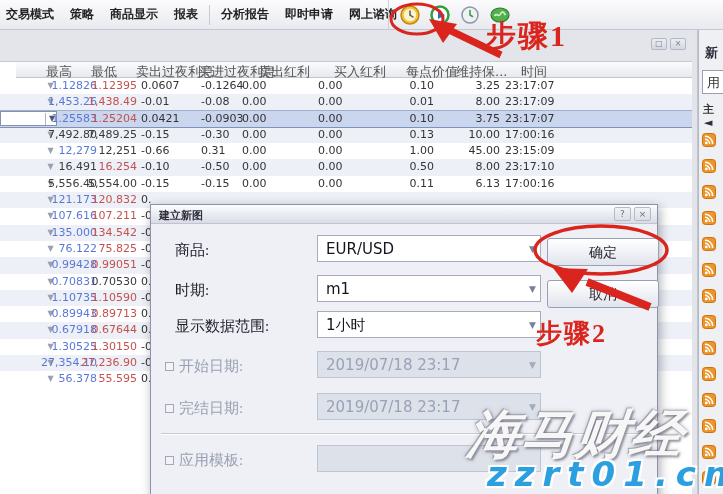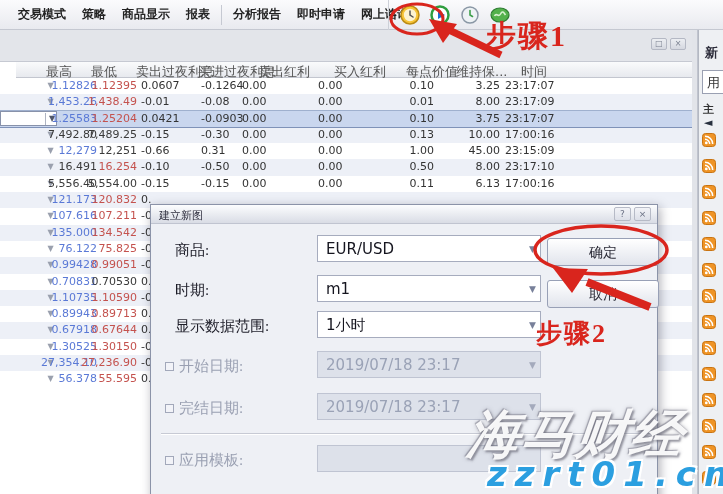--- a/index.html
+++ b/index.html
@@ -3,21 +3,21 @@
 <meta charset="utf-8">
 <style>
   * { box-sizing: border-box; margin: 0; padding: 0; }
   html,body { width:723px; height:494px; overflow:hidden; }
   body { font-family:"DejaVu Sans", sans-serif; }
   .screen { position:relative; width:723px; height:494px; background:#fff; overflow:hidden; }
 
   
   .menubar { position:absolute; left:0; top:0; width:723px; height:30px;
     background:linear-gradient(#fbfbfd,#e9eaef); border-bottom:1px solid #c5c8d1;
-    display:flex; align-items:center; padding-left:16px; }
+    display:flex; align-items:center; padding-left:4px; }
   .menu-item { font-size:12px; font-weight:bold; color:#222; padding:0 8px; line-height:29px; white-space:nowrap; cursor:default; }
   .menu-item:first-child { margin-left:-6px; }
   .menu-sep { width:1px; height:20px; background:#c6c9d2; margin:0 3px; }
   .toolbar-icons { position:absolute; left:388px; top:0; height:30px; display:flex; align-items:center; gap:8px;
     padding-left:10px; border-left:1px solid #cdd0d8; }
   .icon-btn { width:22px; height:22px; display:inline-flex; align-items:center; justify-content:center; }
 
   
   .tabbar { position:absolute; left:0; top:30px; width:692px; height:32px; background:#e3e5ea; border-bottom:1px solid #c6c9d2; }
   .tab { position:absolute; left:0; top:6px; width:128px; height:26px; background:#fdfdfe;
@@ -67,21 +67,21 @@
     font-size:13px; color:#333; padding:3px 0 0 4px; }
   .rp-label { position:absolute; left:4px; top:72px; font-size:11px; font-weight:bold; color:#333; }
   .rp-arrow { position:absolute; left:5px; top:86px; font-size:11px; color:#28303e; }
   .rp-news { position:absolute; left:3px; top:102px; display:flex; flex-direction:column; gap:7px; }
 
   
   .dialog { position:absolute; left:150px; top:204px; width:508px; height:330px; background:#eef0f5;
     border:1px solid #8b93a8; box-shadow:2px 3px 10px rgba(20,20,40,0.35); z-index:10; }
   .dlg-titlebar { position:absolute; left:0; top:0; width:100%; height:19px;
     background:linear-gradient(#fcfdfe,#d9dce5); border-bottom:1px solid #c0c4d0; }
-  .dlg-title { position:absolute; left:8px; top:3px; font-size:11px; font-weight:normal; color:#2e2e3e;text-align:center; }
+  .dlg-title { position:absolute; left:8px; top:3px; font-size:11px; font-weight:bold; color:#2e2e3e;text-align:center; }
   .dlg-sysbtn { position:absolute; top:2px; width:17px; height:14px; background:linear-gradient(#f2f3f7,#dcdfe8);
     border:1px solid #b6bac6; border-radius:2px; font-size:9px; color:#6a7084; text-align:center; line-height:13px; }
   .dlg-help { right:26px; } .dlg-close { right:6px; }
   .dlg-label { position:absolute; left:24px; font-family:"Liberation Serif", serif; font-size:15px; color:#1d1d28; white-space:nowrap; }
   .dlg-label.disabled { left:14px; color:#9aa0b2; }
   .chk { display:inline-block; width:9px; height:9px; border:1px solid #a2a8ba; background:#f2f3f8; margin-right:5px; }
   .combo { position:absolute; left:166px; width:224px; height:27px; background:#fff; border:1px solid #a6acbe;
     font-size:15px; color:#15151f; padding:4px 0 0 8px; }
   .combo .arr { position:absolute; right:4px; top:8px; font-size:9px; color:#78809a; }
   .combo.disabled { background:#dde1ea; color:#9aa2b6; border-color:#bfc4d2; }

